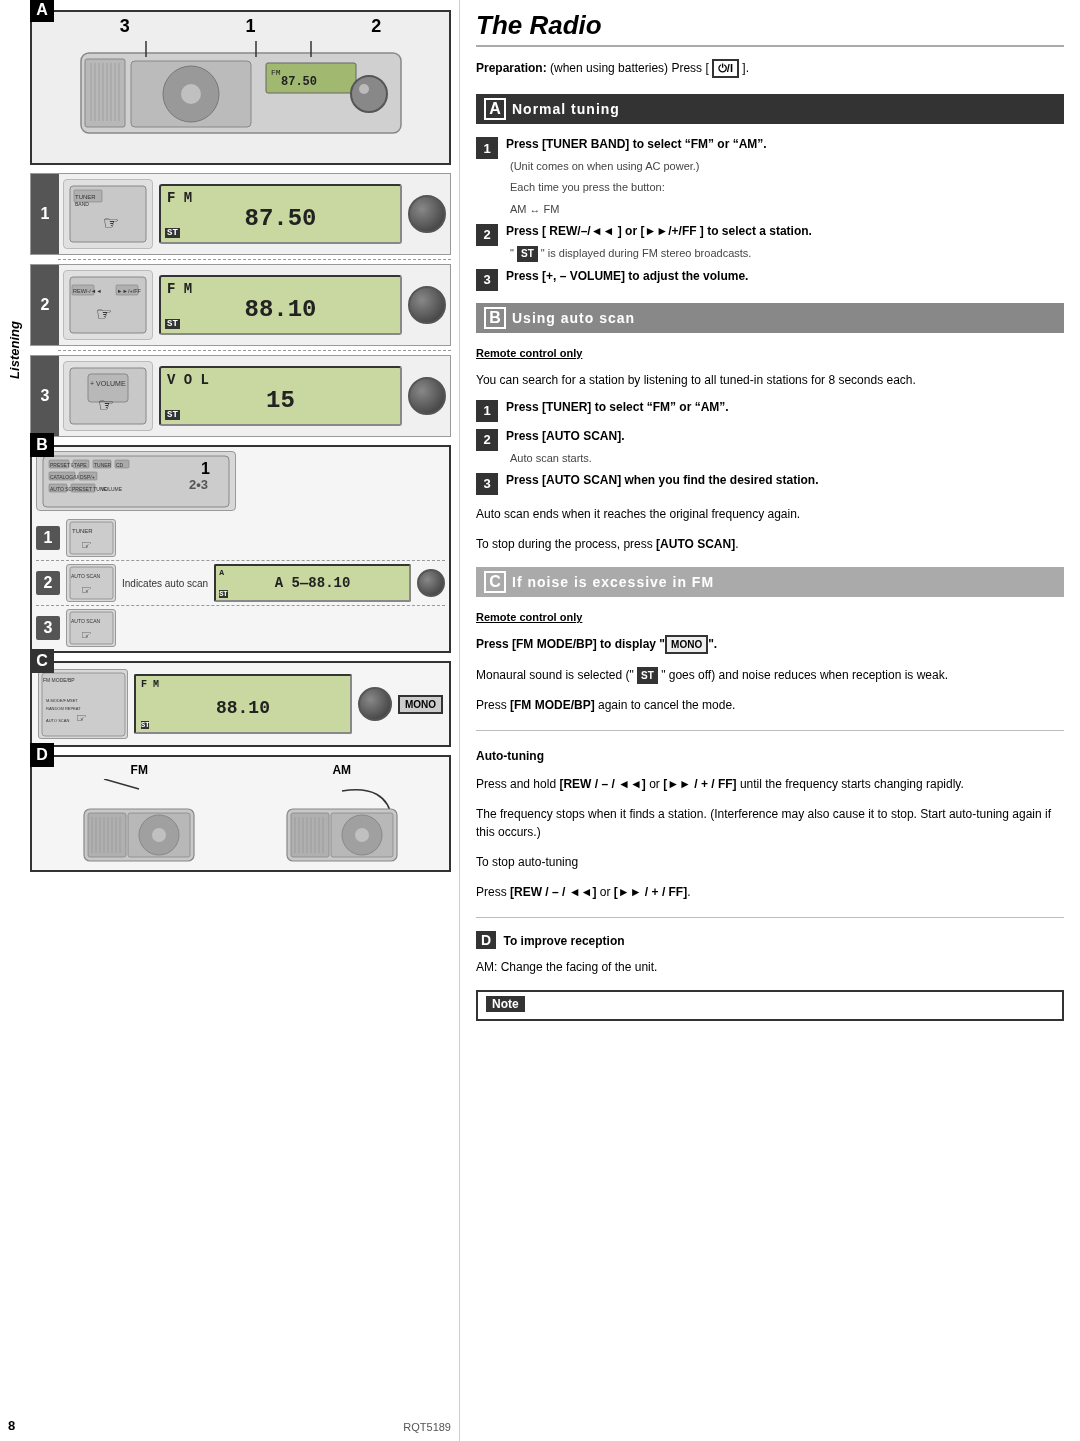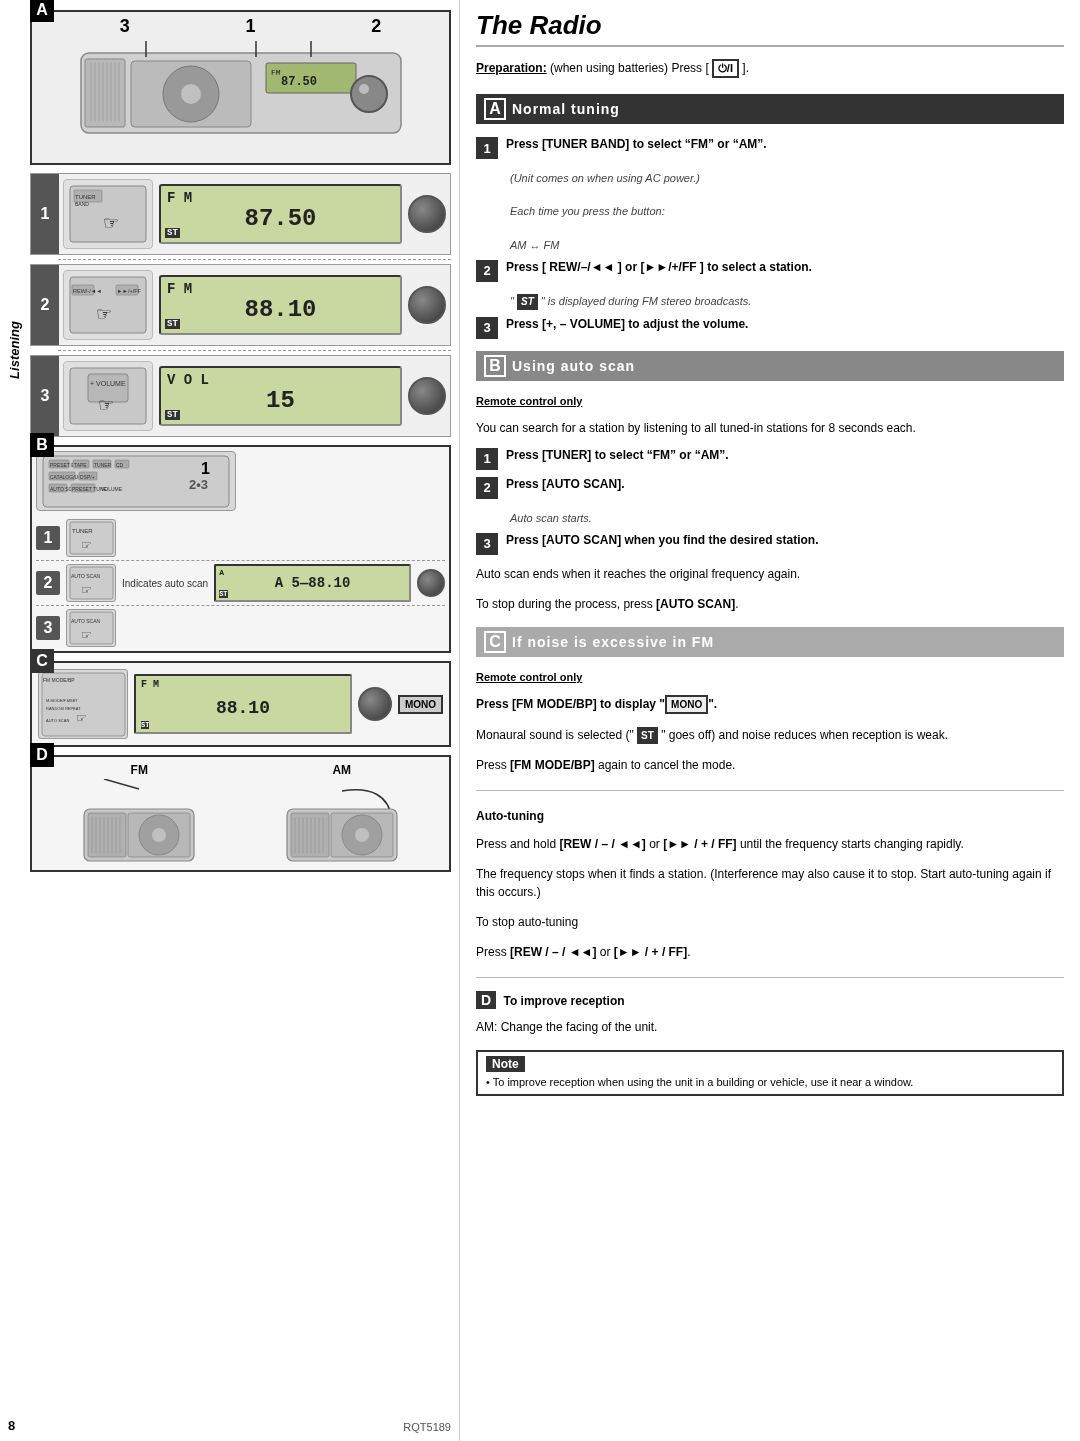--- a/index.html
+++ b/index.html
@@ -316,21 +316,20 @@
       margin-bottom: 4px;
     }
 
     .preparation-line {
       font-size: 12px;
       margin-bottom: 4px;
     }
 
     .preparation-line strong {
       font-weight: bold;
-      text-decoration: underline;
     }
 
     .power-btn-icon {
       display: inline-block;
       border: 2px solid #333;
       padding: 1px 4px;
       font-size: 11px;
       font-weight: bold;
     }
 
@@ -410,23 +409,22 @@
       line-height: 1.4;
     }
 
     .right-step-text strong {
       font-weight: bold;
     }
 
     .right-step-sub {
       font-size: 11px;
       color: #444;
-      margin-top: 18px;
+      margin-top: 6px;
       padding-left: 4px;
-      font-style: italic;
     }
 
     .remote-only-label {
       font-weight: bold;
       font-size: 11px;
       text-decoration: underline;
       margin: 2px 0;
     }
 
     .body-text {
@@ -900,16 +898,15 @@
 
   <div class="d-improve">
     <span style="background:#333;color:#fff;font-weight:bold;font-size:14px;padding:1px 5px;margin-right:4px;">D</span>
     <span>To improve reception</span>
   </div>
   <div class="body-text">AM: Change the facing of the unit.</div>
 
   <div class="note-box">
     <span class="note-box-title">Note</span>
     <div class="note-box-content">
-      <div>• To improve reception when using the unit in a building or vehicle, use it near a window.</div>
     </div>
   </div>
 </div>
 
 </body></html>

